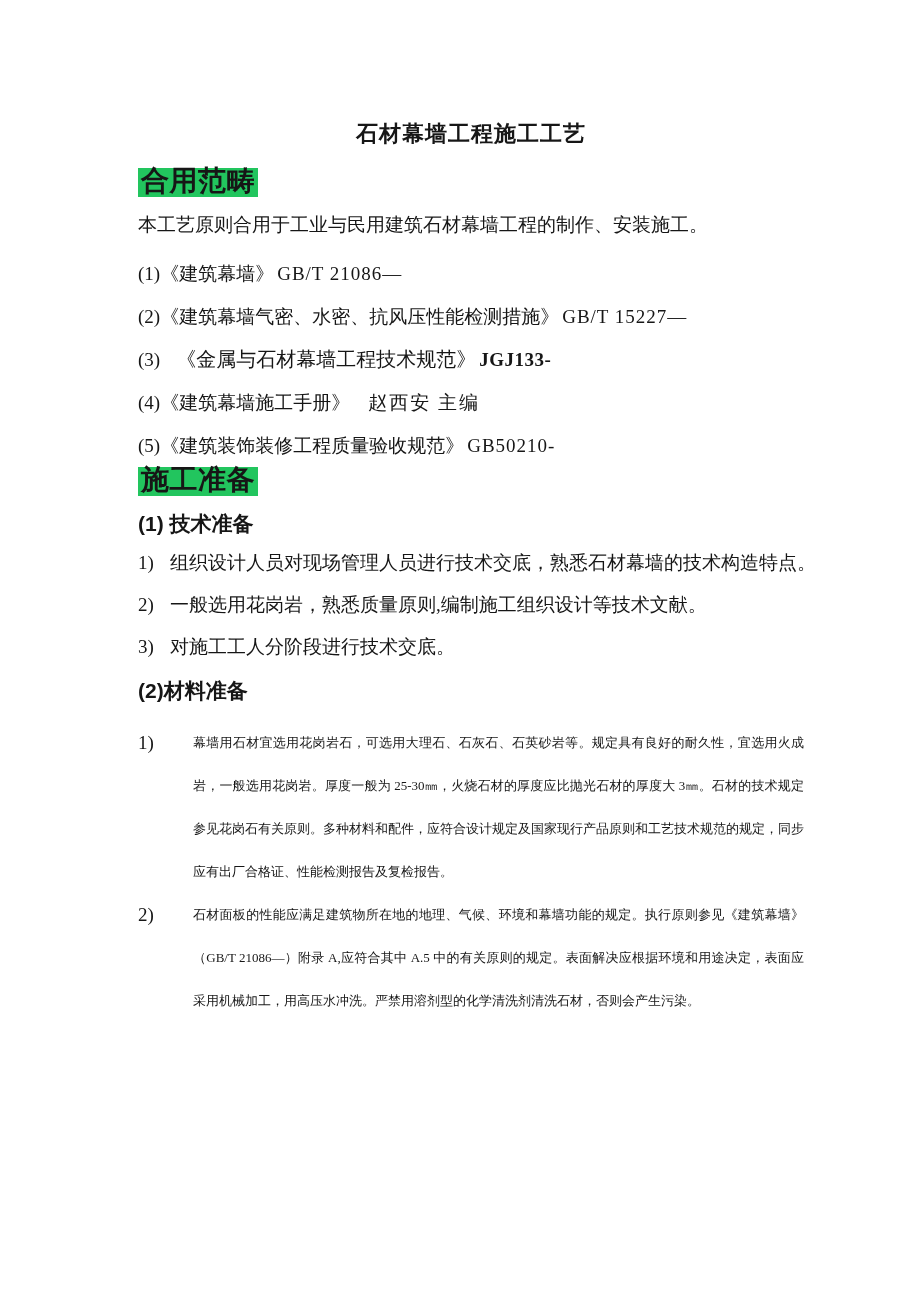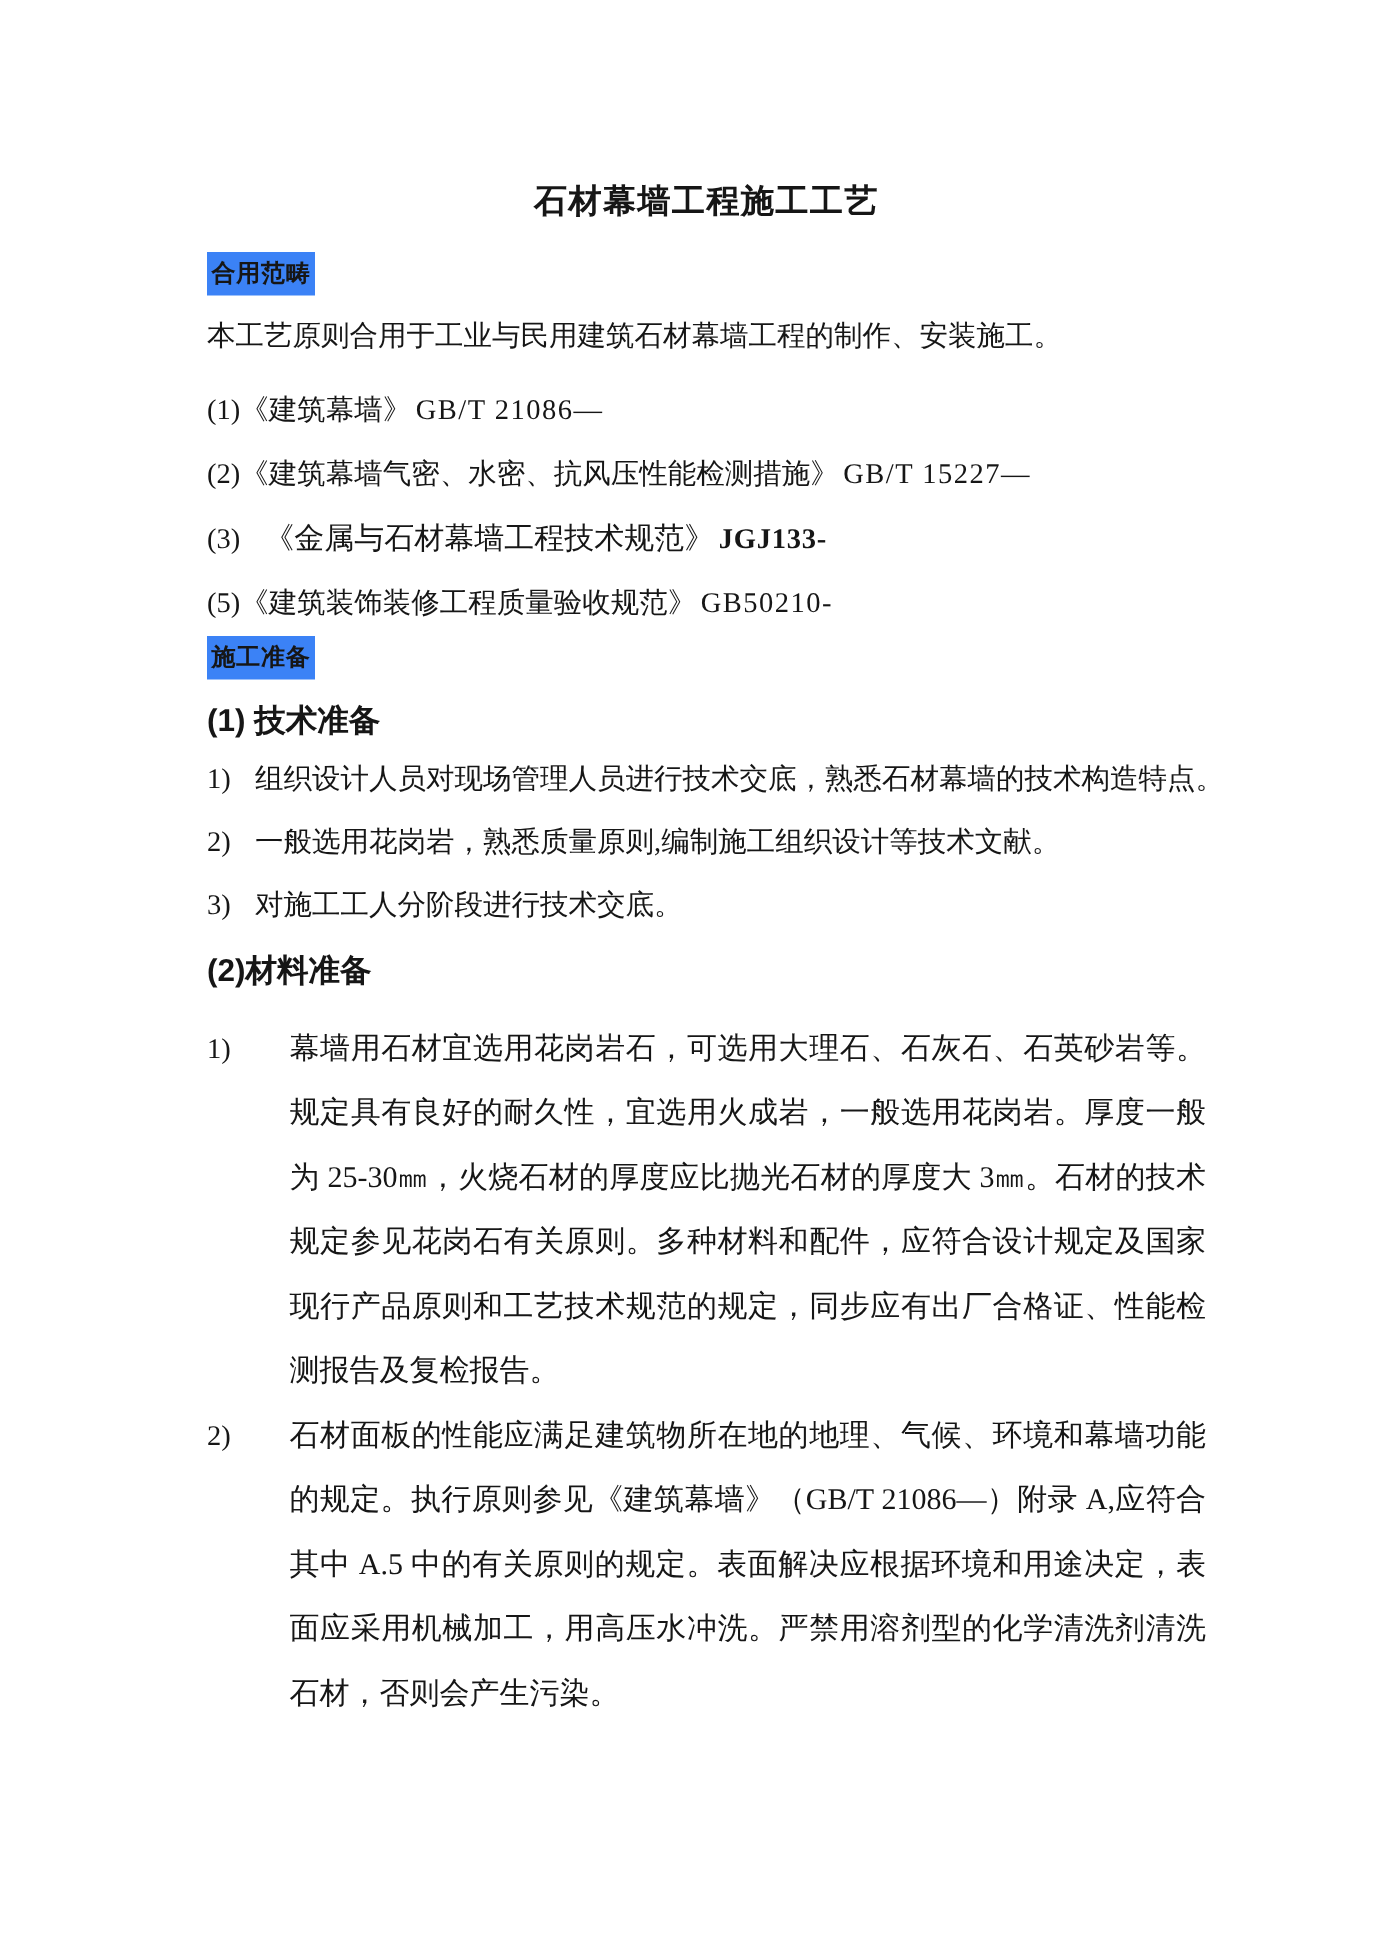--- a/index.html
+++ b/index.html
@@ -21,23 +21,23 @@
     font-family: "Liberation Sans", "DejaVu Sans", sans-serif;
     font-size: 22px; font-weight: 700;
     line-height: 32px;
     text-align: center;
     letter-spacing: 1px;
   }
 
   .hl-heading { line-height: 0; }
   .hl {
     display: inline-block;
-    background: #3b82f6;
-    font-family: Liberation Serif, serif;
-    font-size: 16px; font-weight: 700;
+    background: #22c55e;
+    font-family: Liberation Mono, monospace;
+    font-size: 28px; font-weight: 700;
     line-height: 29px;
     padding: 0 3px;
     letter-spacing: 0.5px;
   }
   .h-scope { margin-top: 18px; }
   .h-refs  { margin-top: 13px; }
   .h-prep  { margin-top: 0px; }
 
   .scope-text {
     margin-top: 14px;
@@ -74,21 +74,21 @@
   }
   .tech-item .num { position: absolute; left: 0; top: 0; }
 
   .mat-list { margin-top: 16px; }
   .mat-item { position: relative; padding-left: 55px; }
   .mat-item .num {
     position: absolute; left: 0; top: 0;
     font-size: 19px; line-height: 43px;
   }
   .mat-item .txt {
-    font-size: 20px;
+    font-size: 13px;
     line-height: 43px;
     text-align: justify;
     text-justify: inter-character;
   }
 </style>
 </head>
 <body>
 
 <div class="page">
 
@@ -96,20 +96,21 @@
 
   <p class="hl-heading h-scope"><span class="hl">合用范畴</span></p>
 
   <p class="scope-text">本工艺原则合用于工业与民用建筑石材幕墙工程的制作、安装施工。</p>
 
 
   <div class="refs">
     <p class="ref ref-1"><span class="num">(1)</span><span class="book">《建筑幕墙》</span><span class="tail">GB/T 21086—</span></p>
     <p class="ref ref-2"><span class="num">(2)</span><span class="book">《建筑幕墙气密、水密、抗风压性能检测措施》</span><span class="tail">GB/T 15227—</span></p>
     <p class="ref ref-3"><span class="num">(3)</span><span class="book">《金属与石材幕墙工程技术规范》</span><span class="tail">JGJ133-</span></p>
+    <p class="ref ref-4"><span class="num">(4)</span><span class="book">《建筑幕墙施工手册》</span><span class="tail">赵西安 主编</span></p>
     <p class="ref ref-5"><span class="num">(5)</span><span class="book">《建筑装饰装修工程质量验收规范》</span><span class="tail">GB50210-</span></p>
   </div>
 
   <p class="hl-heading h-prep"><span class="hl">施工准备</span></p>
 
   <h3 class="sub-heading sub-tech">(1) 技术准备</h3>
 
   <div class="tech-list">
     <p class="tech-item"><span class="num">1)</span><span class="txt">组织设计人员对现场管理人员进行技术交底，熟悉石材幕墙的技术构造特点。</span></p>
     <p class="tech-item"><span class="num">2)</span><span class="txt">一般选用花岗岩，熟悉质量原则,编制施工组织设计等技术文献。</span></p>

